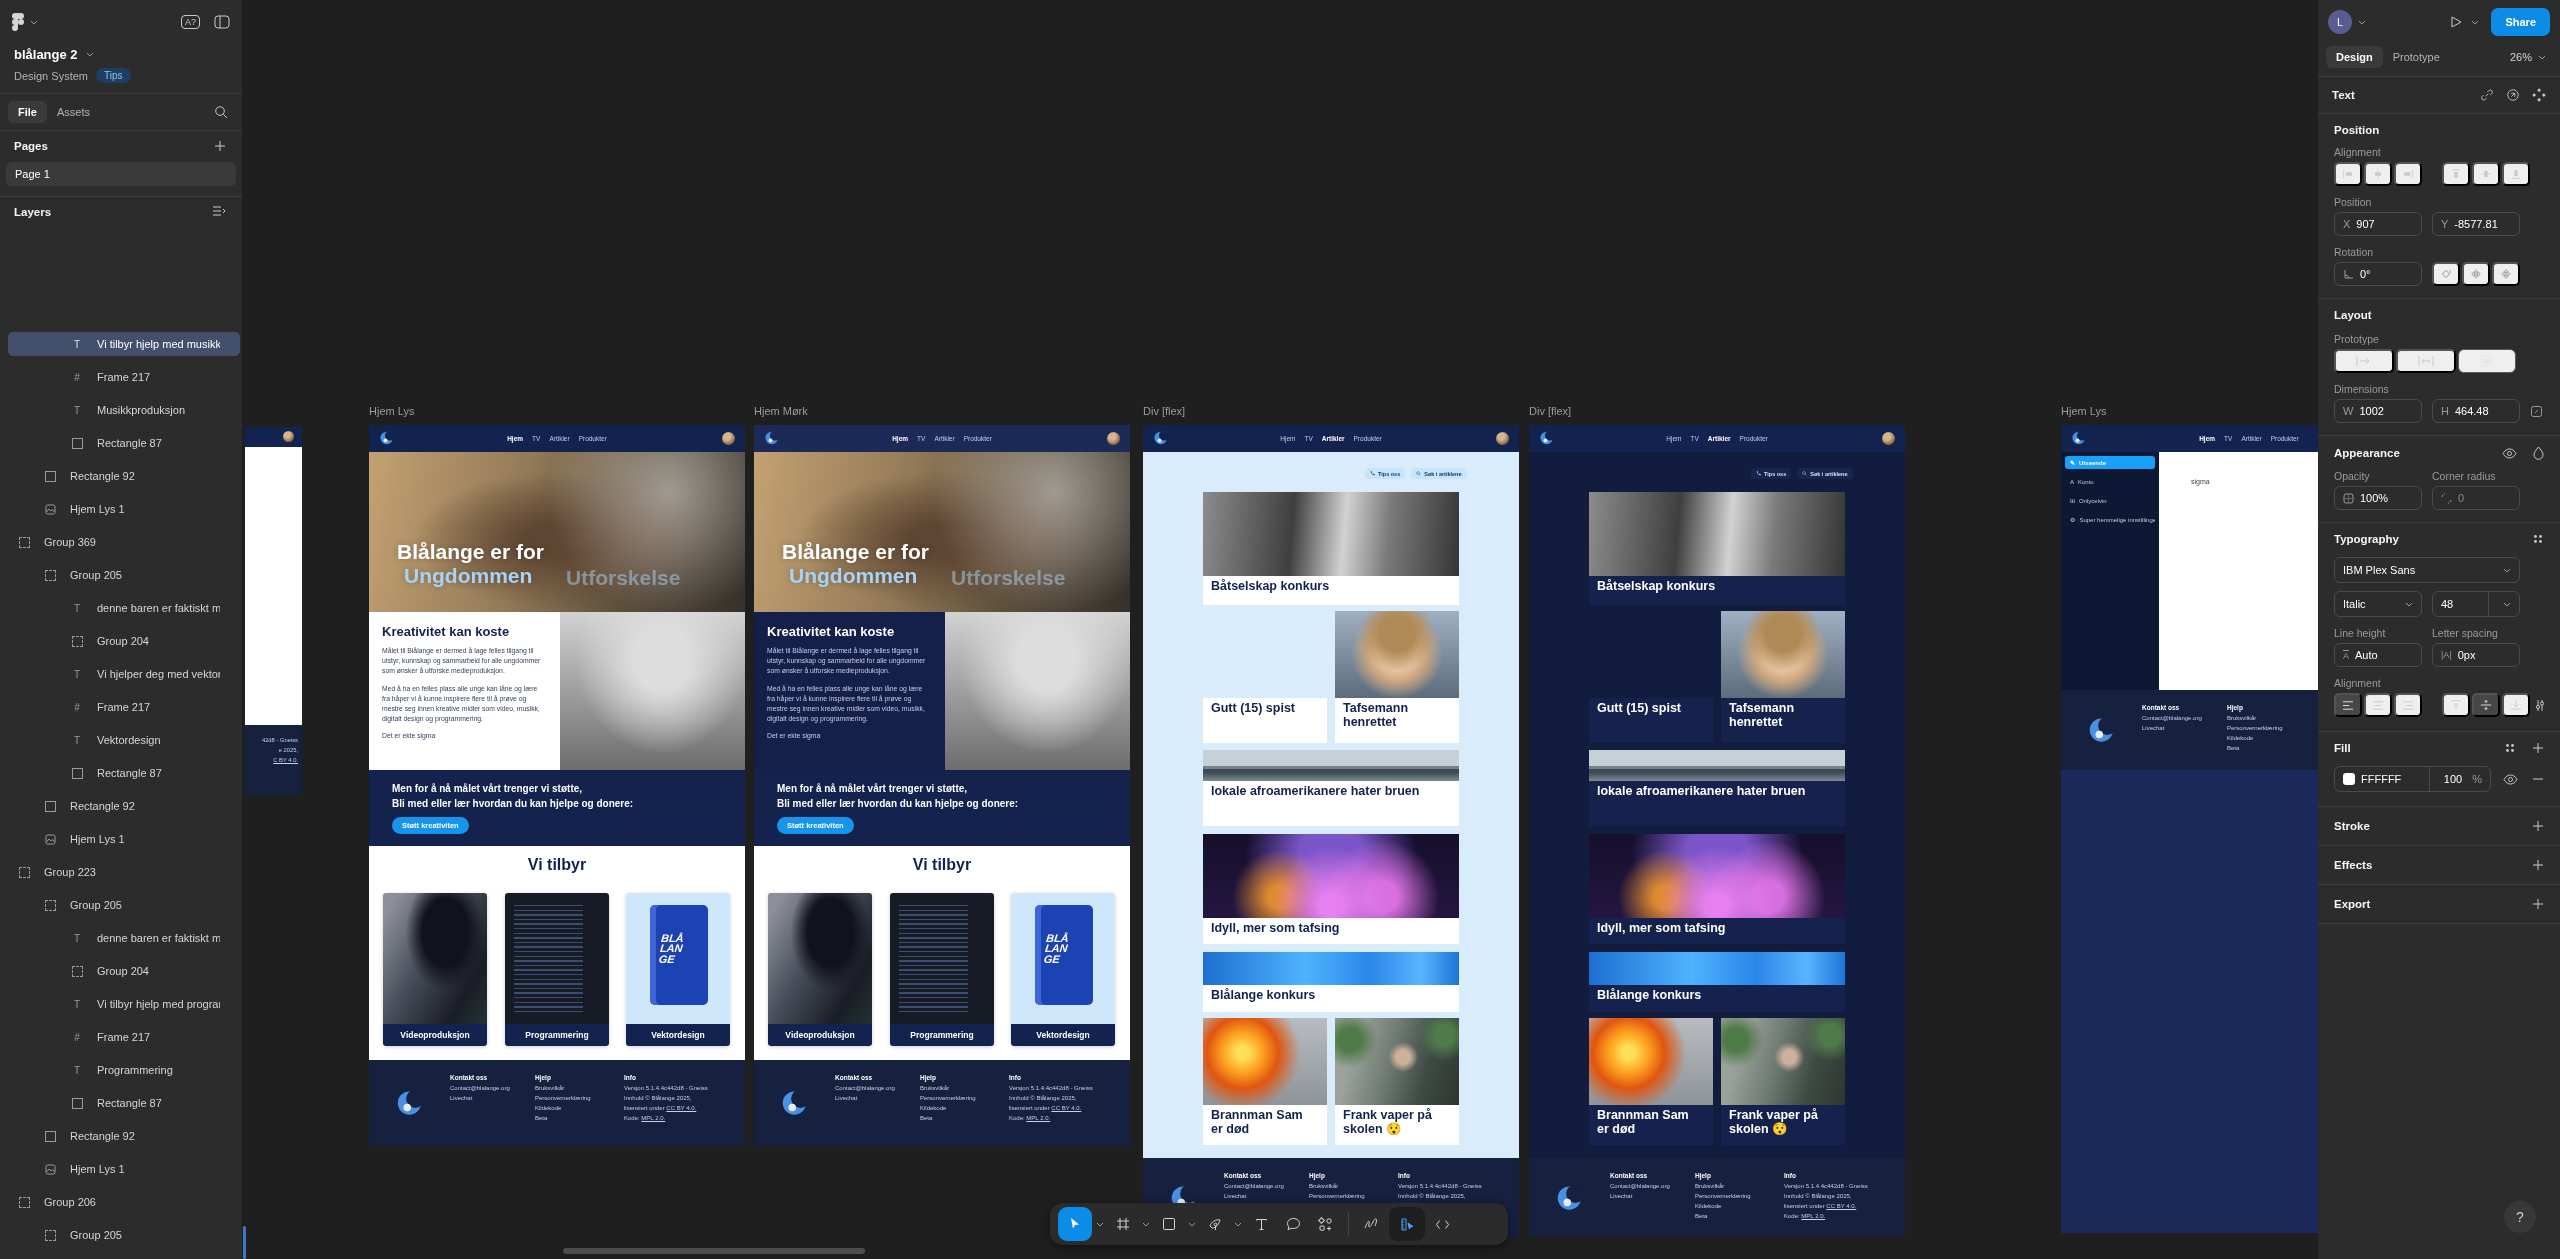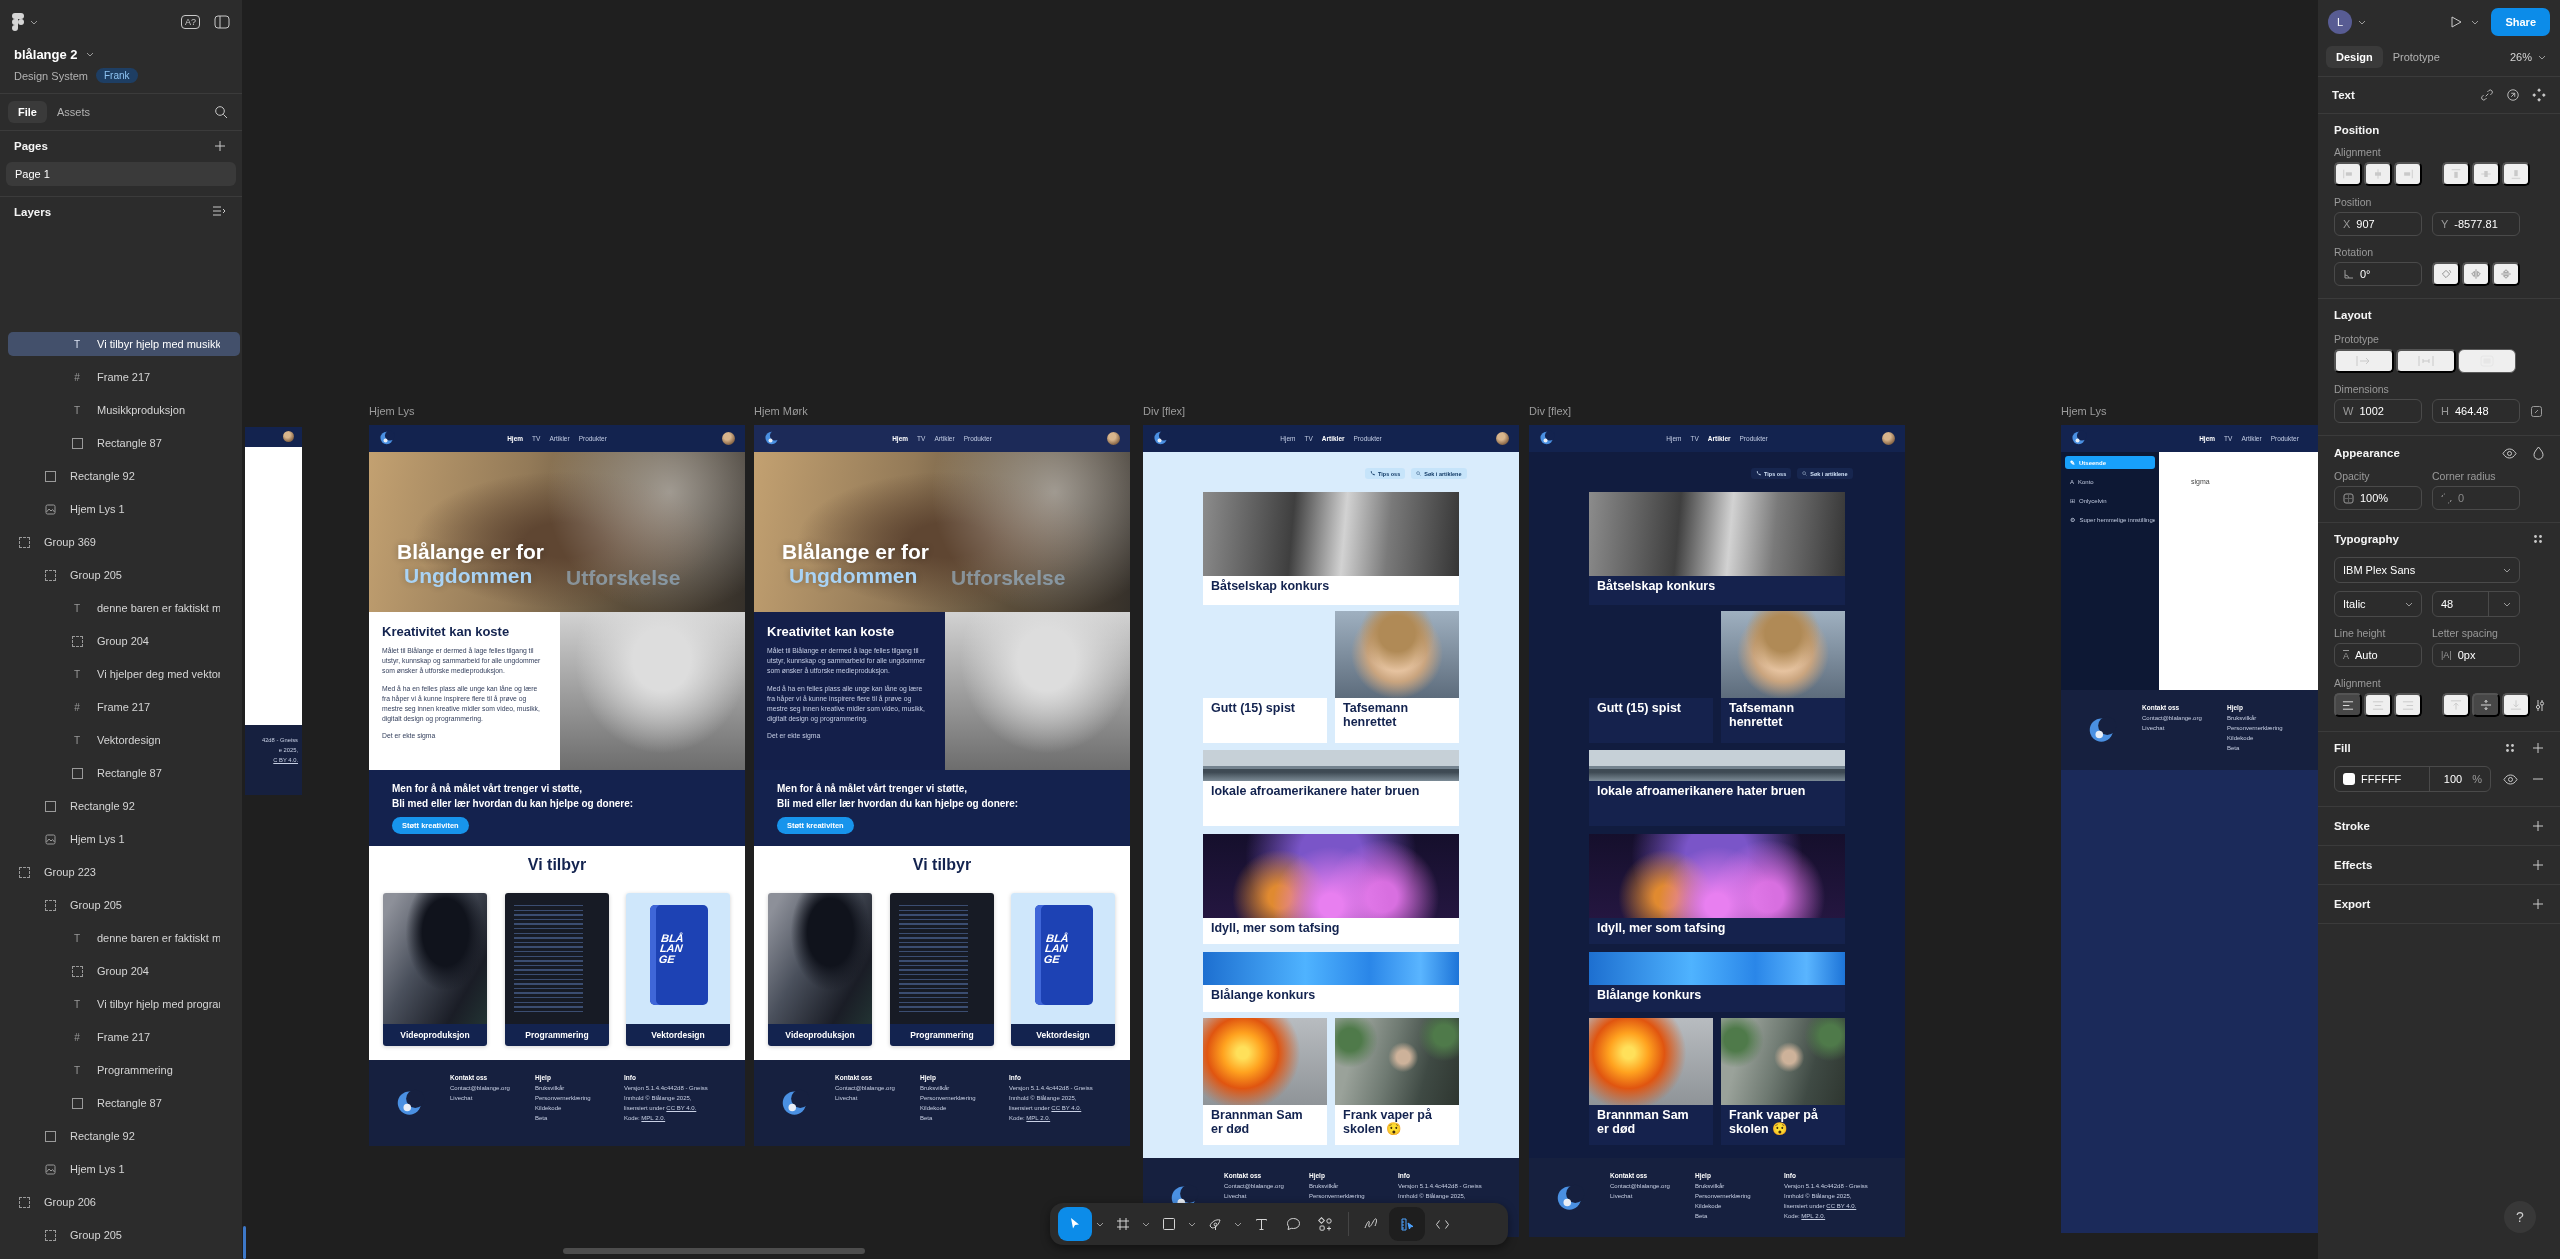--- a/index.html
+++ b/index.html
@@ -661,21 +661,21 @@
       </button>
     </div>
     <div class="row" style="padding:0 14px;height:20px;">
       <span style="font-size:13px;font-weight:700;color:#fff;">blålange 2</span>
       <svg width="8" height="5" viewBox="0 0 8 5" style="margin-left:8px;">
           <path d="M1 1l3 3 3-3" stroke="#9a9a9a" fill="none"></path>
         </svg>
     </div>
     <div class="row" style="padding:4px 14px 10px;">
       <span style="font-size:11px;color:#b3b3b3;">Design System</span>
-      <span class="badge">Frank</span>
+      <span class="badge">Tips</span>
     </div>
     <div class="divider"></div>
     <div class="row" style="padding:7px 8px;">
       <span class="tab active">File</span>
       <span class="tab">Assets</span>
       <div style="flex:1"></div>
       <button class="ibtn" style="margin-right:6px;">
         <svg width="14" height="14" viewBox="0 0 14 14" stroke="#c9c9c9" fill="none">
             <circle cx="6" cy="6" r="4.3"></circle>
             <path d="M9.4 9.4L13 13"></path>

